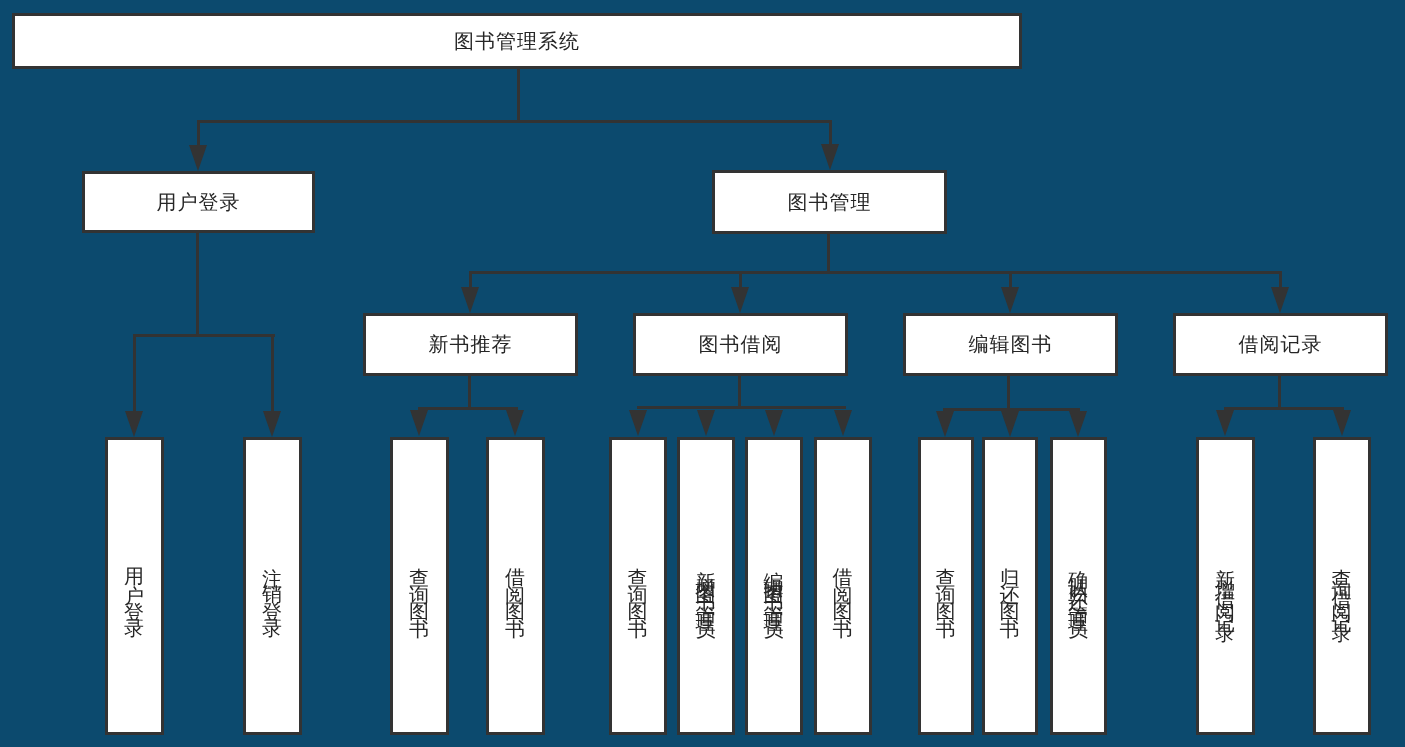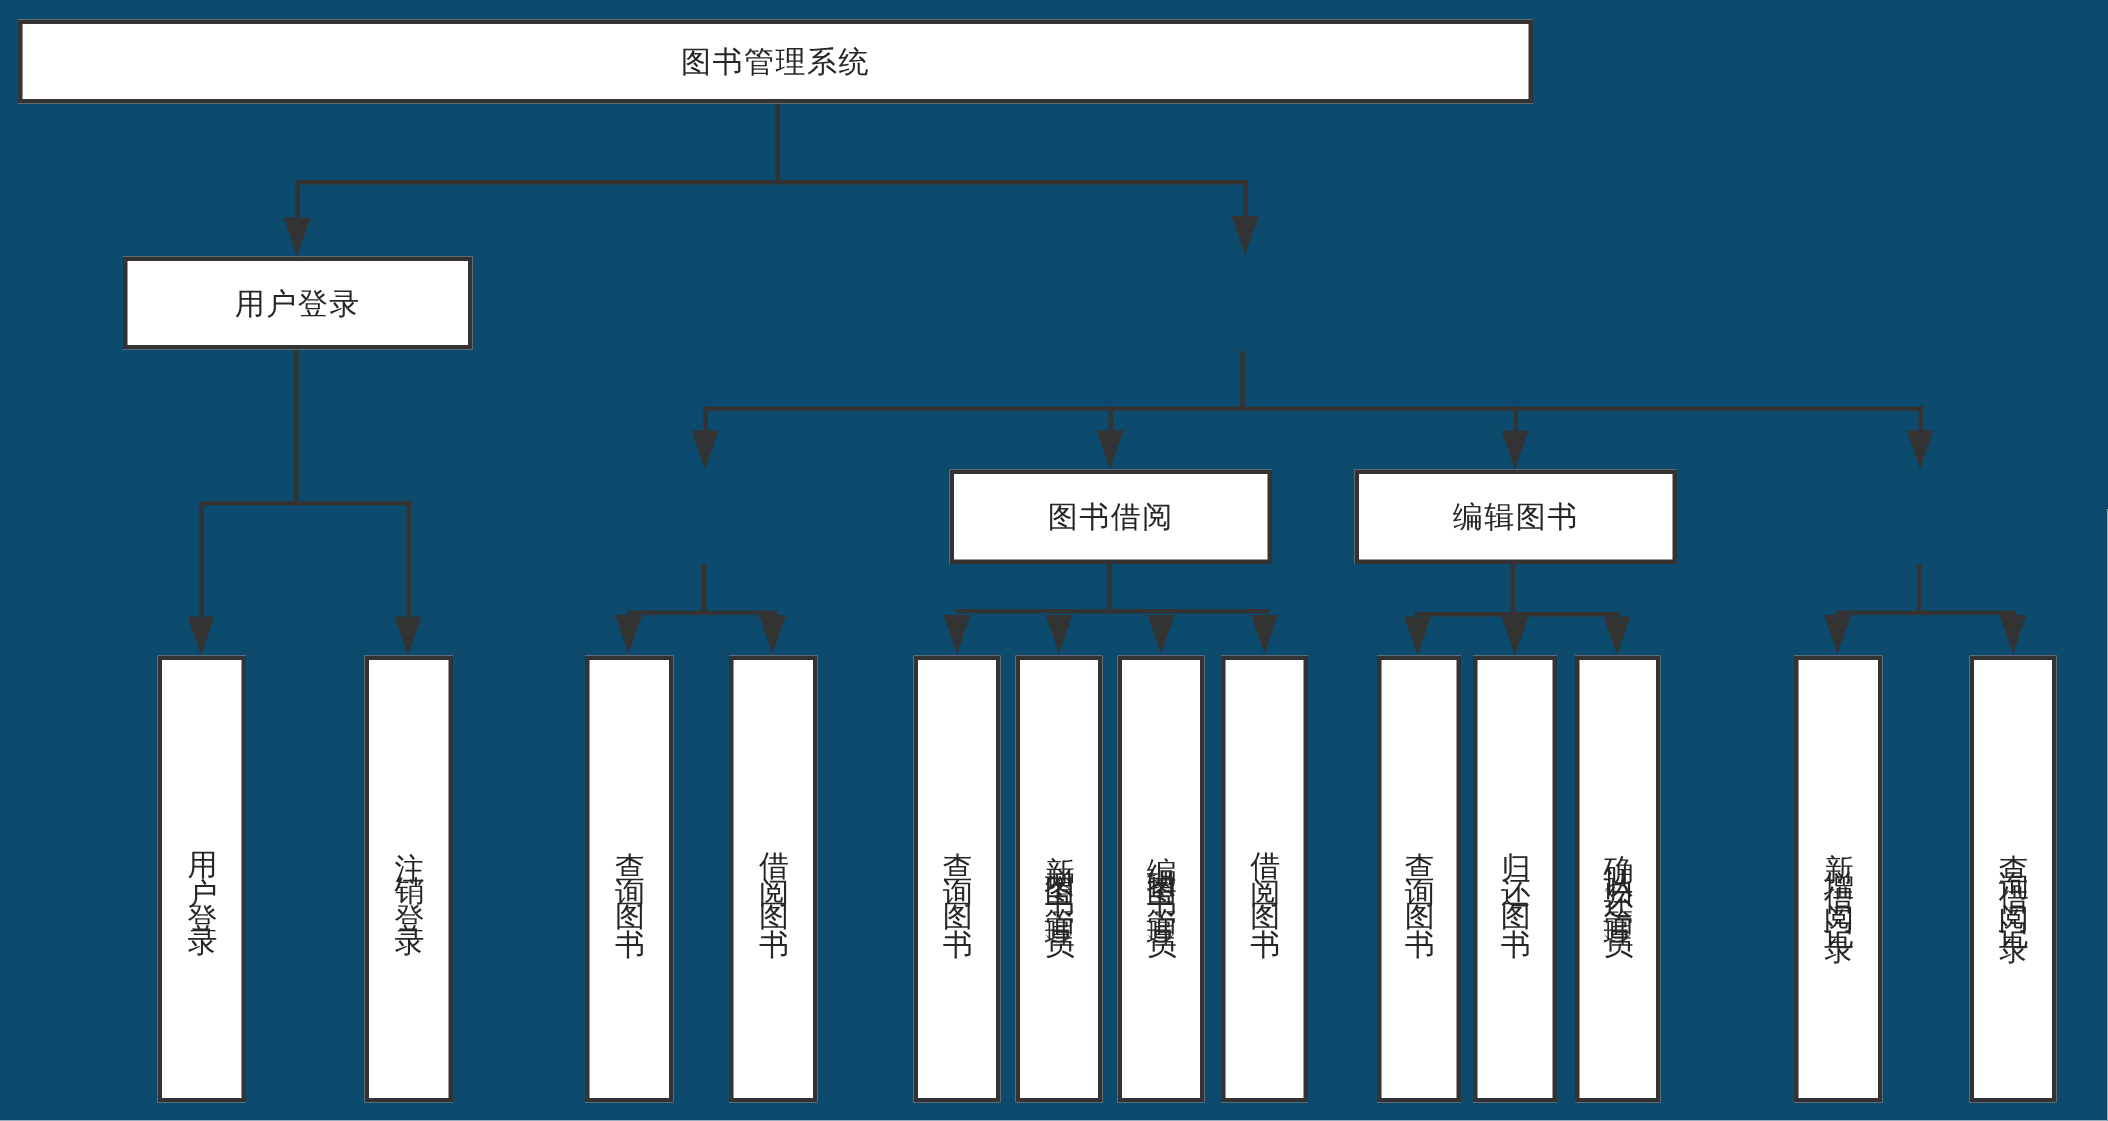--- a/index.html
+++ b/index.html
@@ -43,44 +43,53 @@
   <div class="v" style="left:517px; top:68px; height:53px;"></div>
   <div class="h" style="left:197px; top:120px; width:635px;"></div>
   <div class="v" style="left:197px; top:120px; height:28px;"></div>
   <div class="arw" style="left:189px; top:145px;"></div>
   <div class="v" style="left:829px; top:120px; height:28px;"></div>
   <div class="arw" style="left:821px; top:144px;"></div>
 
   <div class="box" style="left:82px; top:171px; width:233px; height:62px;">
     <span>用户登录</span>
   </div>
+  <div class="box" style="left:712px; top:170px; width:235px; height:64px;">
+    <span>图书管理</span>
+  </div>
 
   <div class="v" style="left:196px; top:233px; height:104px;"></div>
   <div class="h" style="left:133px; top:334px; width:142px;"></div>
   <div class="v" style="left:133px; top:334px; height:78px;"></div>
   <div class="arw" style="left:125px; top:411px;"></div>
   <div class="v" style="left:271px; top:334px; height:78px;"></div>
   <div class="arw" style="left:263px; top:411px;"></div>
 
   <div class="v" style="left:827px; top:234px; height:40px;"></div>
   <div class="h" style="left:469px; top:271px; width:813px;"></div>
   <div class="v" style="left:469px; top:271px; height:18px;"></div>
   <div class="arw" style="left:461px; top:287px;"></div>
   <div class="v" style="left:739px; top:271px; height:18px;"></div>
   <div class="arw" style="left:731px; top:287px;"></div>
   <div class="v" style="left:1009px; top:271px; height:18px;"></div>
   <div class="arw" style="left:1001px; top:287px;"></div>
   <div class="v" style="left:1279px; top:271px; height:18px;"></div>
   <div class="arw" style="left:1271px; top:287px;"></div>
 
+  <div class="box" style="left:363px; top:313px; width:215px; height:63px;">
+    <span>新书推荐</span>
+  </div>
   <div class="box" style="left:633px; top:313px; width:215px; height:63px;">
     <span>图书借阅</span>
   </div>
   <div class="box" style="left:903px; top:313px; width:215px; height:63px;">
     <span>编辑图书</span>
+  </div>
+  <div class="box" style="left:1173px; top:313px; width:215px; height:63px;">
+    <span>借阅记录</span>
   </div>
 
   <div class="v" style="left:468px; top:376px; height:34px;"></div>
   <div class="h" style="left:418px; top:407px; width:100px;"></div>
   <div class="arw" style="left:410px; top:410px;"></div>
   <div class="arw" style="left:506px; top:410px;"></div>
 
   <div class="v" style="left:738px; top:376px; height:33px;"></div>
   <div class="h" style="left:637px; top:406px; width:209px;"></div>
   <div class="arw" style="left:629px; top:410px;"></div>

